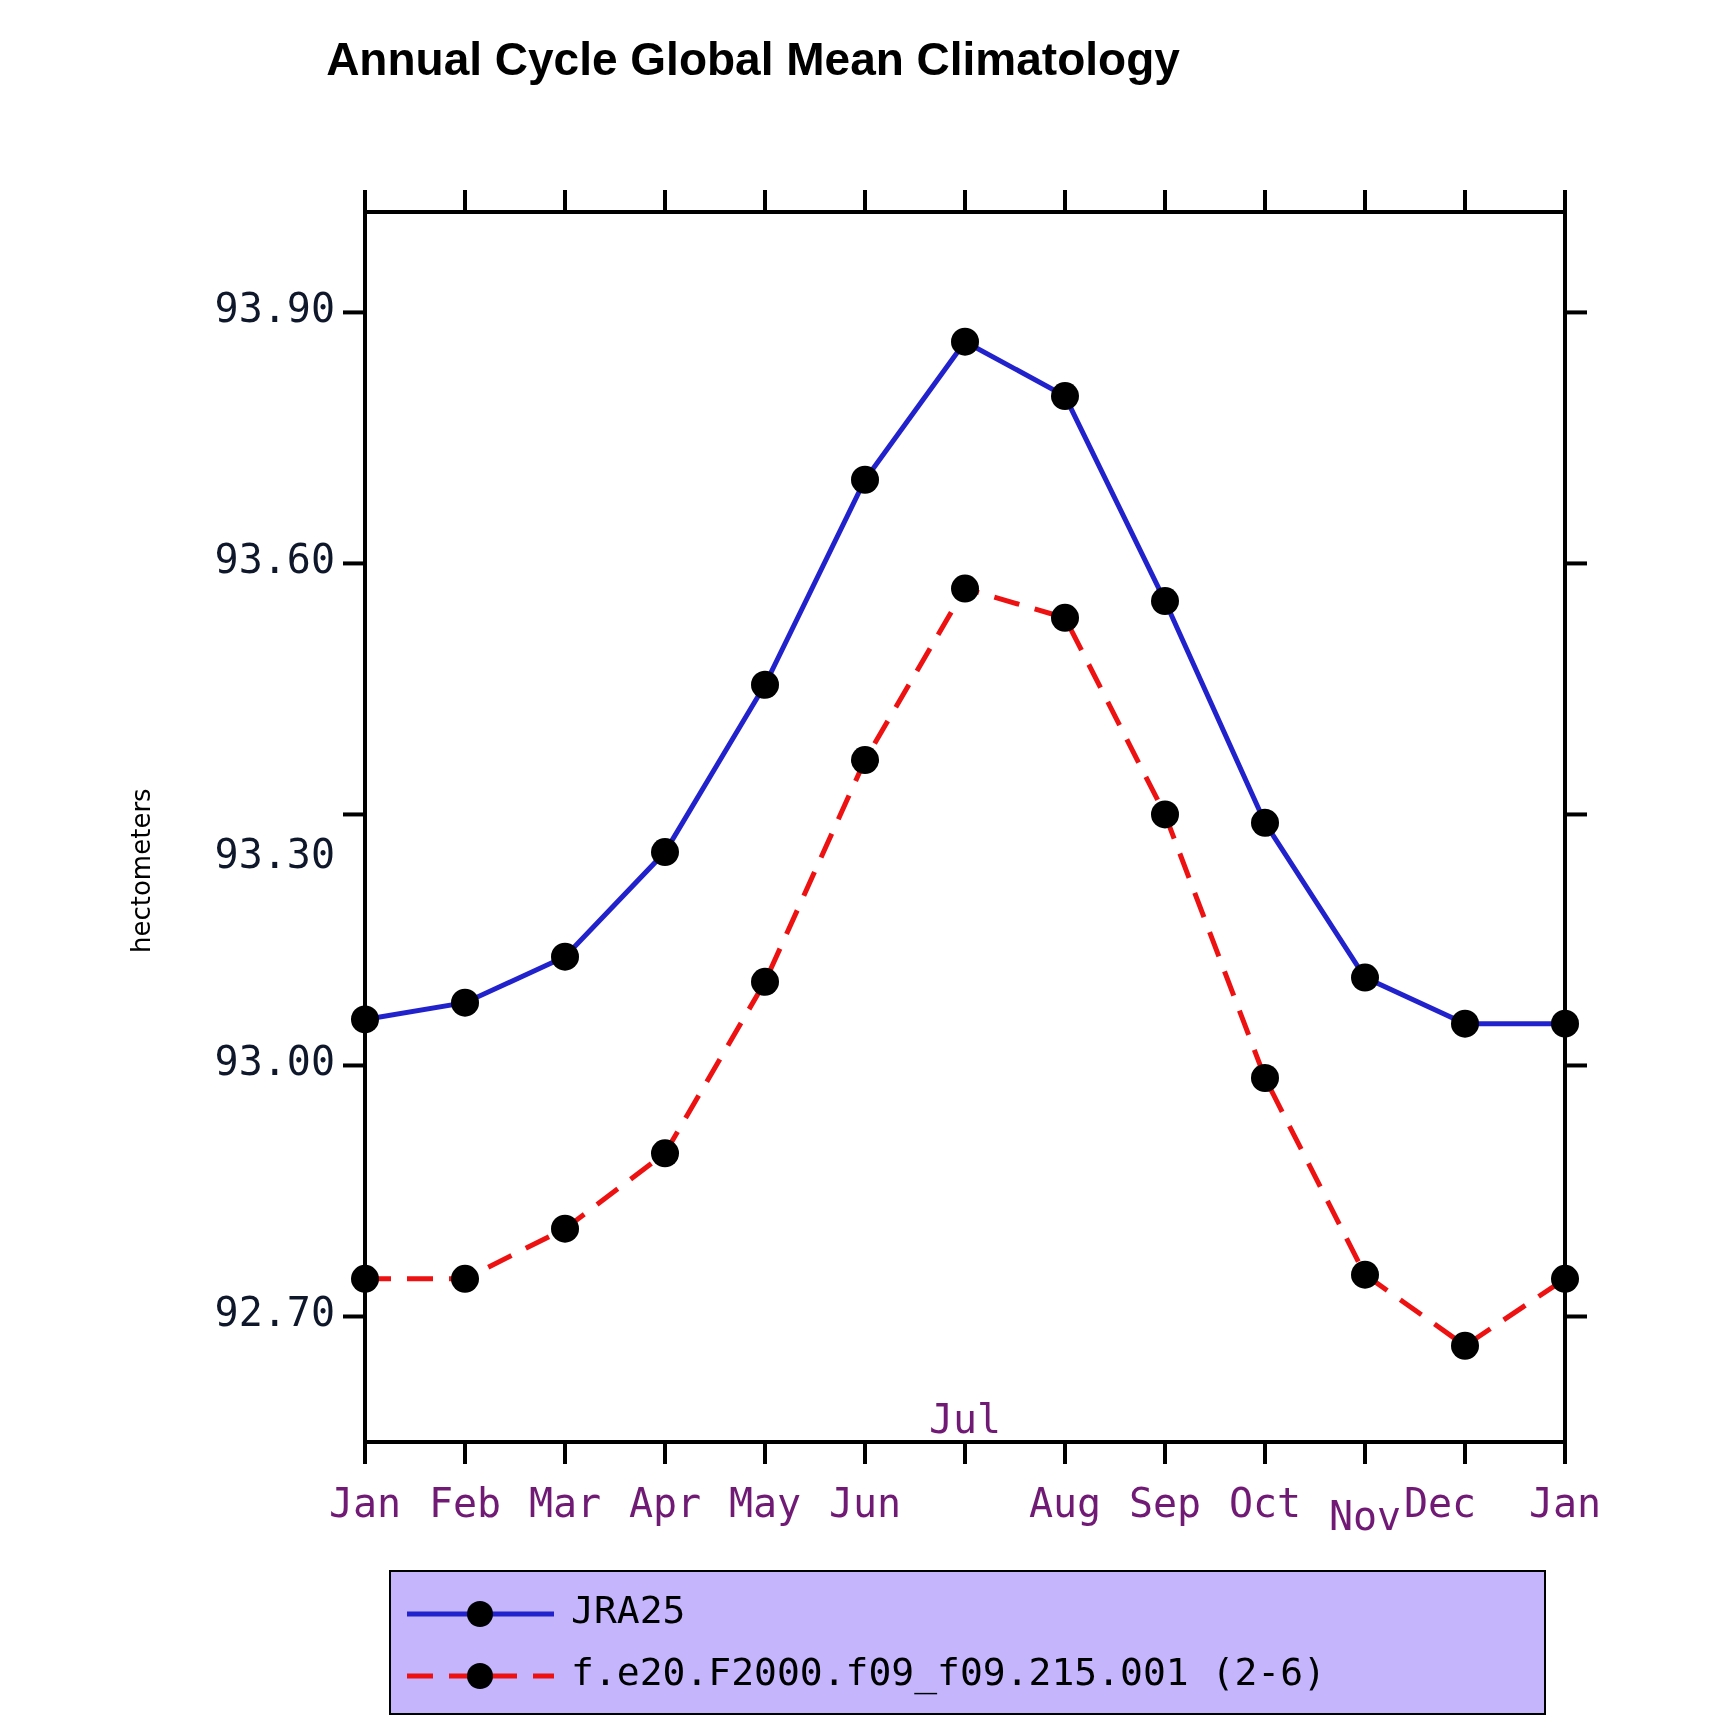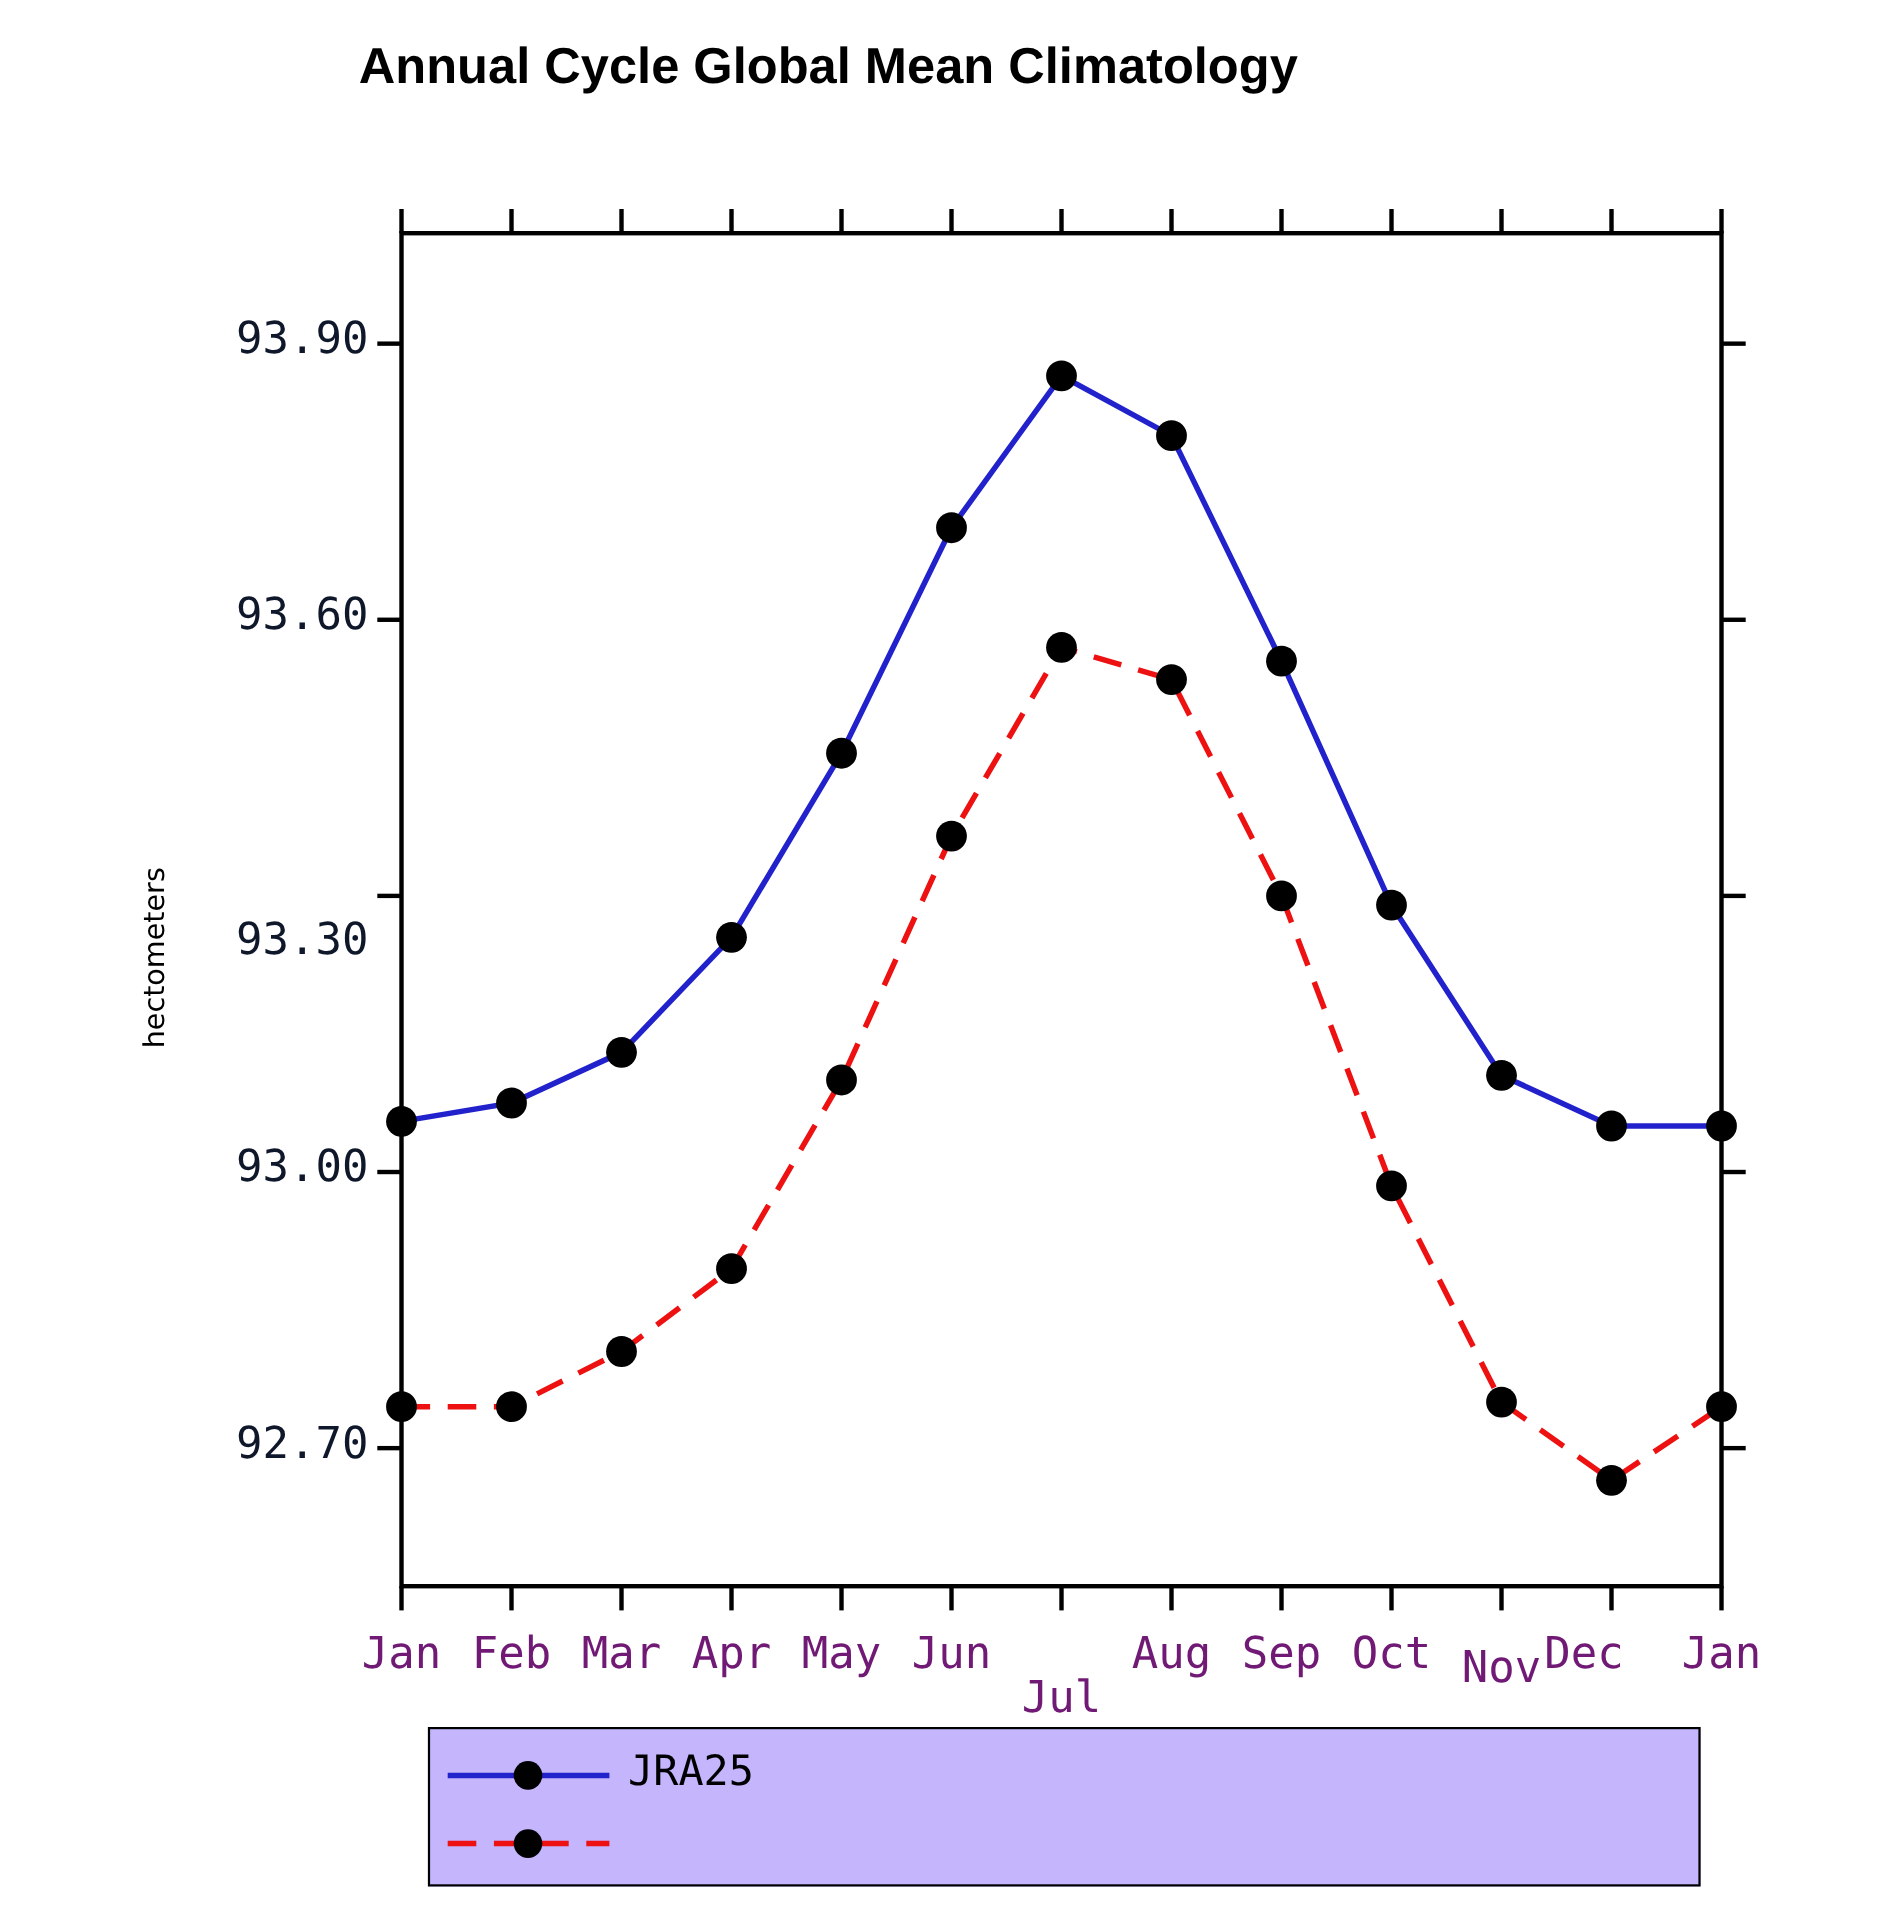--- a/index.html
+++ b/index.html
@@ -196,21 +196,21 @@
       <div class="ytick-label" style="top: 536.429px; left: 130px; width: 205px;">93.60</div>
       <div class="ytick-label" style="top: 285.408px; left: 130px; width: 205px;">93.90</div>
     </div>
   <div id="xtick-labels">
       <div class="xtick-label" style="left: 295px; top: 1480px; width: 140px;">Jan</div>
       <div class="xtick-label" style="left: 395px; top: 1480px; width: 140px;">Feb</div>
       <div class="xtick-label" style="left: 495px; top: 1480px; width: 140px;">Mar</div>
       <div class="xtick-label" style="left: 595px; top: 1480px; width: 140px;">Apr</div>
       <div class="xtick-label" style="left: 695px; top: 1480px; width: 140px;">May</div>
       <div class="xtick-label" style="left: 795px; top: 1480px; width: 140px;">Jun</div>
-      <div class="xtick-label" style="left: 895px; top: 1520px; width: 140px;">Jul</div>
+      <div class="xtick-label" style="left: 895px; top: 1396px; width: 140px;">Jul</div>
       <div class="xtick-label" style="left: 995px; top: 1480px; width: 140px;">Aug</div>
       <div class="xtick-label" style="left: 1095px; top: 1480px; width: 140px;">Sep</div>
       <div class="xtick-label" style="left: 1195px; top: 1480px; width: 140px;">Oct</div>
       <div class="xtick-label" style="left: 1295px; top: 1480px; width: 140px; margin-top: 13px;">Nov</div>
       <div class="xtick-label" style="left: 1370px; top: 1480px; width: 140px; text-align: center;">Dec</div>
       <div class="xtick-label" style="left: 1495px; top: 1480px; width: 140px;">Jan</div>
     </div>
 
   <div class="legend-box">
     <div class="legend-row r0">
@@ -218,16 +218,17 @@
         <line x1="4" y1="30" x2="151" y2="30" stroke="#2222cc" stroke-width="5"></line>
         <circle cx="77" cy="30" r="13" fill="#000000"></circle>
       </svg>
       <div class="legend-text">JRA25</div>
     </div>
     <div class="legend-row r1">
       <svg class="legend-sample" width="155" height="60">
         <line x1="4" y1="30" x2="151" y2="30" stroke="#ee1111" stroke-width="5" stroke-dasharray="26 16"></line>
         <circle cx="77" cy="30" r="13" fill="#000000"></circle>
       </svg>
+      <div class="legend-text">f.e20.F2000.f09_f09.215.001 (2-6)</div>
     </div>
   </div>
 
 </div>
 
 </body></html>

